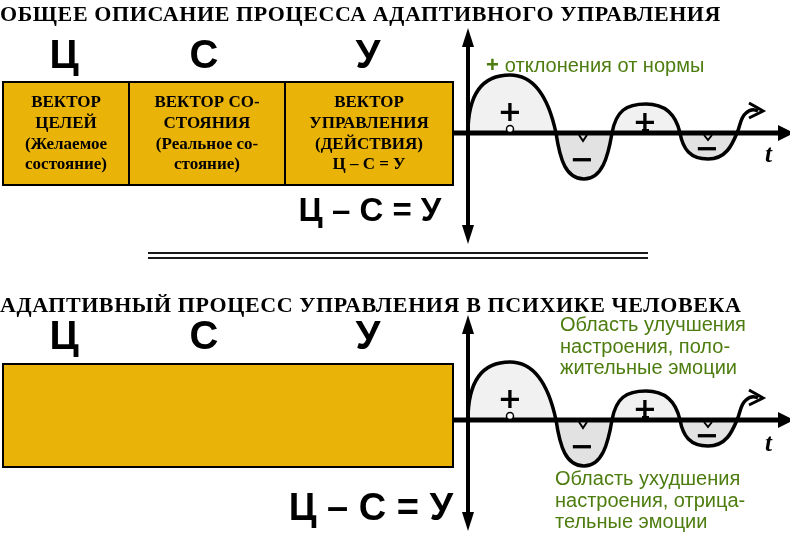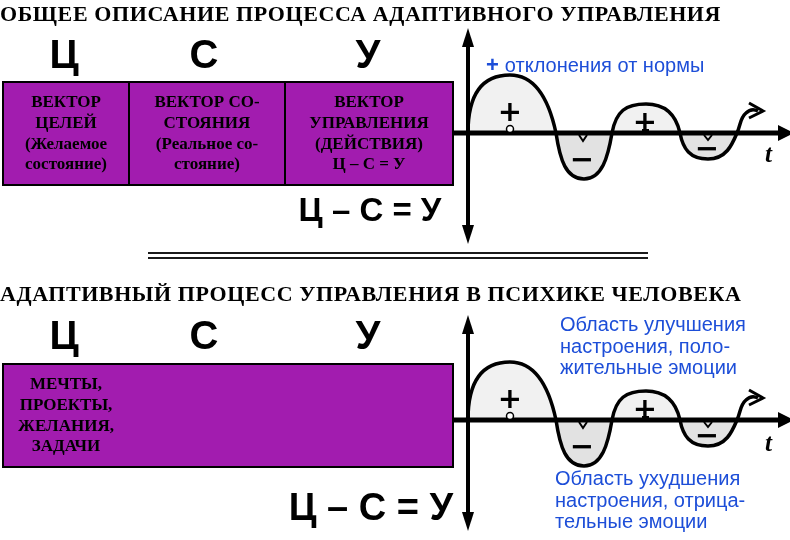--- a/index.html
+++ b/index.html
@@ -3,32 +3,32 @@
 <meta charset="utf-8">
 <style>
   html,body{margin:0;padding:0;background:#fff;}
   .stage{position:relative;width:790px;height:540px;background:#ffffff;color:#000;
          font-family:"Liberation Serif",serif;overflow:hidden;}
   .sec-title{position:absolute;left:0;width:694px;text-align:left;font-weight:bold;
              font-size:22px;letter-spacing:0.6px;font-family:"Liberation Serif",serif;white-space:nowrap;}
   .letter{position:absolute;text-align:center;font-family:"Liberation Sans",sans-serif;
           font-weight:bold;font-size:40px;line-height:1;}
   .vtable{position:absolute;left:2px;width:452px;height:105px;display:flex;
-          border:2.5px solid #000;box-sizing:border-box;background:#a21caf;}
+          border:2.5px solid #000;box-sizing:border-box;background:#eab308;}
   .vcell{box-sizing:border-box;display:flex;align-items:center;justify-content:center;
          text-align:center;font-weight:bold;font-size:17px;line-height:1.22;
          white-space:pre-line;padding:2px;}
   .vcell+.vcell{border-left:2.5px solid #000;}
   .c1{flex:0 0 124px;} .c2{flex:0 0 156px;} .c3{flex:1;}
   .formula{position:absolute;font-family:"Liberation Sans",sans-serif;font-weight:bold;
            text-align:center;line-height:1;white-space:nowrap;}
   .graph{position:absolute;left:450px;width:340px;height:222px;}
   .graph svg{position:absolute;left:0;top:0;}
   .glabel{position:absolute;font-family:"Liberation Sans",sans-serif;font-size:20px;
-          line-height:1.08;white-space:pre-line;color:#1d4ed8;}
+          line-height:1.08;white-space:pre-line;color:#4d7c0f;}
   .gsign{font-weight:bold;font-size:22px;margin-right:6px;}
   .lobe-sign{position:absolute;transform:translate(-50%,-50%);
              font-family:"DejaVu Sans",sans-serif;font-weight:bold;font-size:29px;line-height:1;}
   .t-label{position:absolute;font-family:"Liberation Serif",serif;font-style:italic;
            font-weight:bold;font-size:25px;line-height:1;}
   .divider{position:absolute;left:148px;top:252px;width:500px;height:3px;
            border-top:2px solid #1a1a1a;border-bottom:2px solid #1a1a1a;box-sizing:content-box;}
 </style>
 </head>
 <body>
@@ -81,31 +81,27 @@
     </div>
     <div class="t-label" style="left:315px;top:116px">t</div>
     <span class="lobe-sign" style="left:60px;top:86px">+</span>
     <span class="lobe-sign" style="left:132px;top:134px">−</span>
     <span class="lobe-sign" style="left:195px;top:96px">+</span>
     <span class="lobe-sign" style="left:257px;top:123px">−</span>
   </div>
 
   <div class="divider"></div>
 
-  <div class="sec-title" style="top:281px">АДАПТИВНЫЙ ПРОЦЕСС УПРАВЛЕНИЯ В ПСИХИКЕ ЧЕЛОВЕКА</div>
+  <div class="sec-title" style="top:292px">АДАПТИВНЫЙ ПРОЦЕСС УПРАВЛЕНИЯ В ПСИХИКЕ ЧЕЛОВЕКА</div>
 
   <div class="letter" style="left:2px;top:315px;width:124px">Ц</div>
   <div class="letter" style="left:126px;top:315px;width:156px">С</div>
   <div class="letter" style="left:282px;top:315px;width:172px">У</div>
 
   <div class="vtable" style="top:363px">
-    <div class="vcell c1">МЕЧТЫ,
-ПРОЕКТЫ,
-ЖЕЛАНИЯ,
-ЗАДАЧИ</div>
   </div>
 
   <div class="formula" style="left:282px;top:488px;width:178px;font-size:38px">Ц – С = У</div>
 
   <div class="graph" style="top:312px">
     <svg width="340" height="222" viewBox="0 0 340 222">
       <path d="M18,108 C18,70 32,50 60,50 C88,50 100,80 106,108 Z" fill="#f1f1f1"></path>
       <path d="M106,108 C110,135 116,154 134,154 C152,154 158,132 162,108 Z" fill="#e2e2e2"></path>
       <path d="M162,108 C166,86 176,79 196,79 C216,79 226,90 230,108 Z" fill="#f1f1f1"></path>
       <path d="M230,108 C233,124 240,134 258,134 C276,134 282,120 287,108 Z" fill="#e2e2e2"></path>

